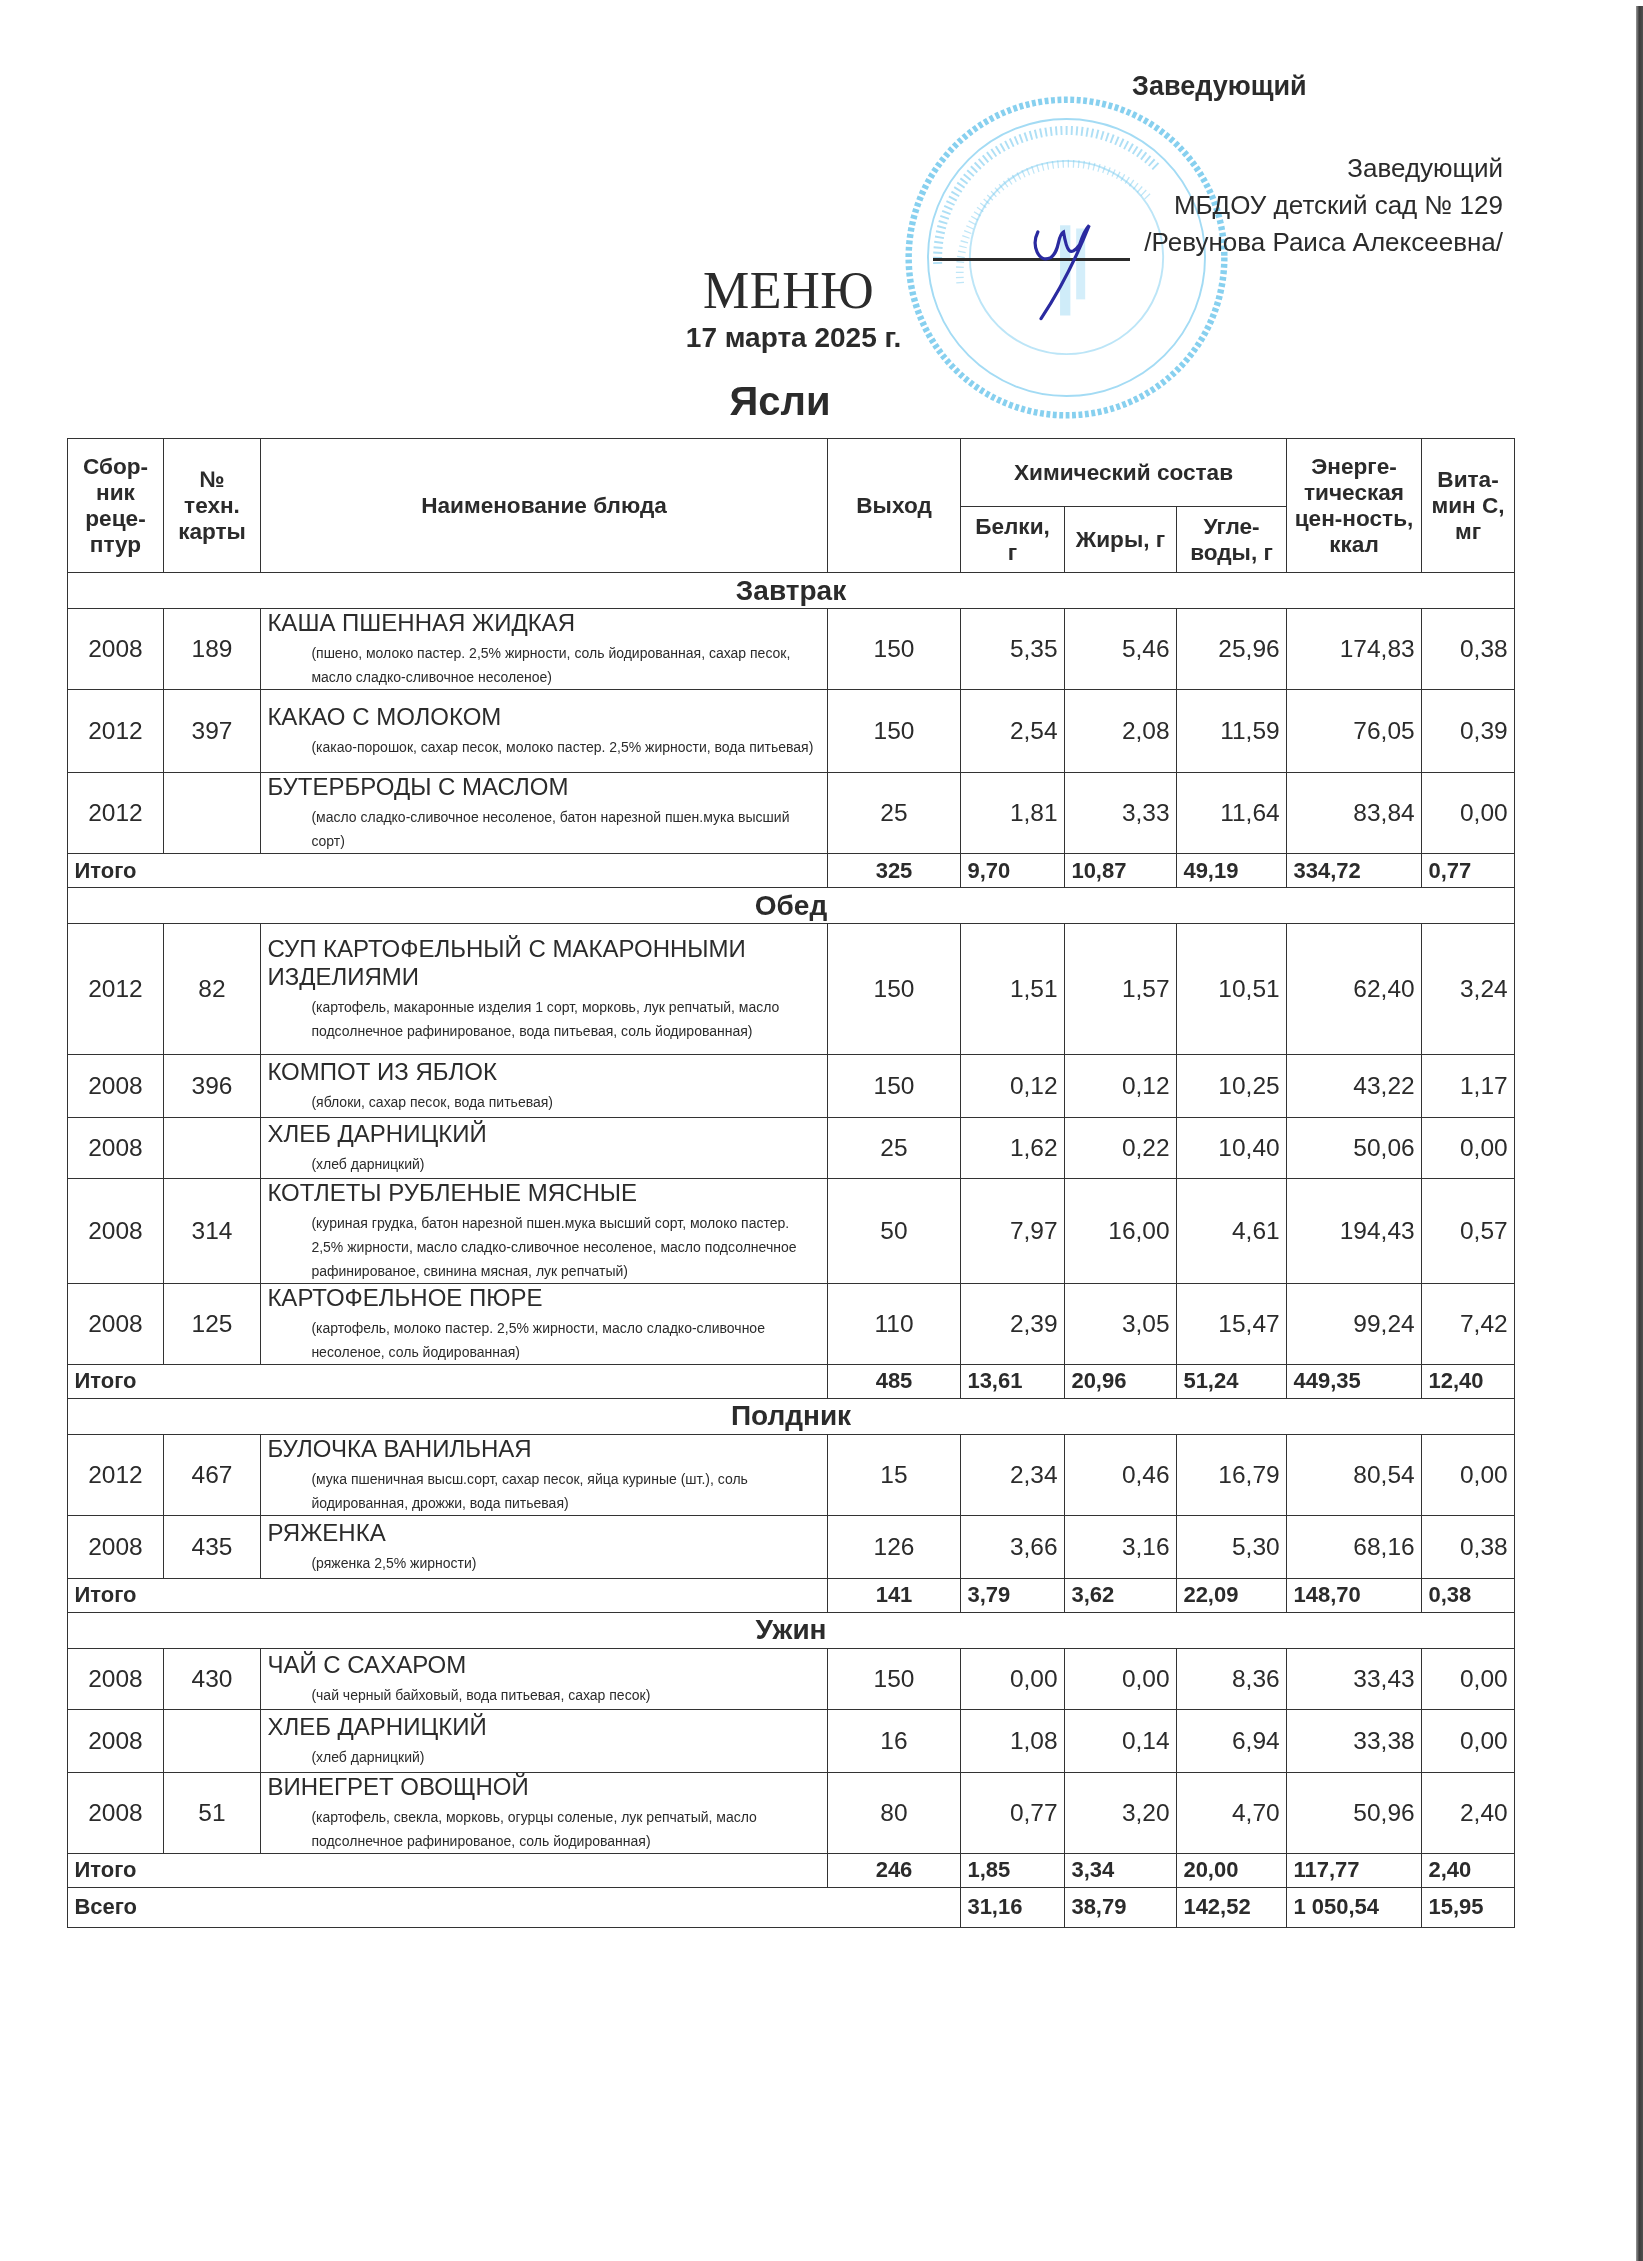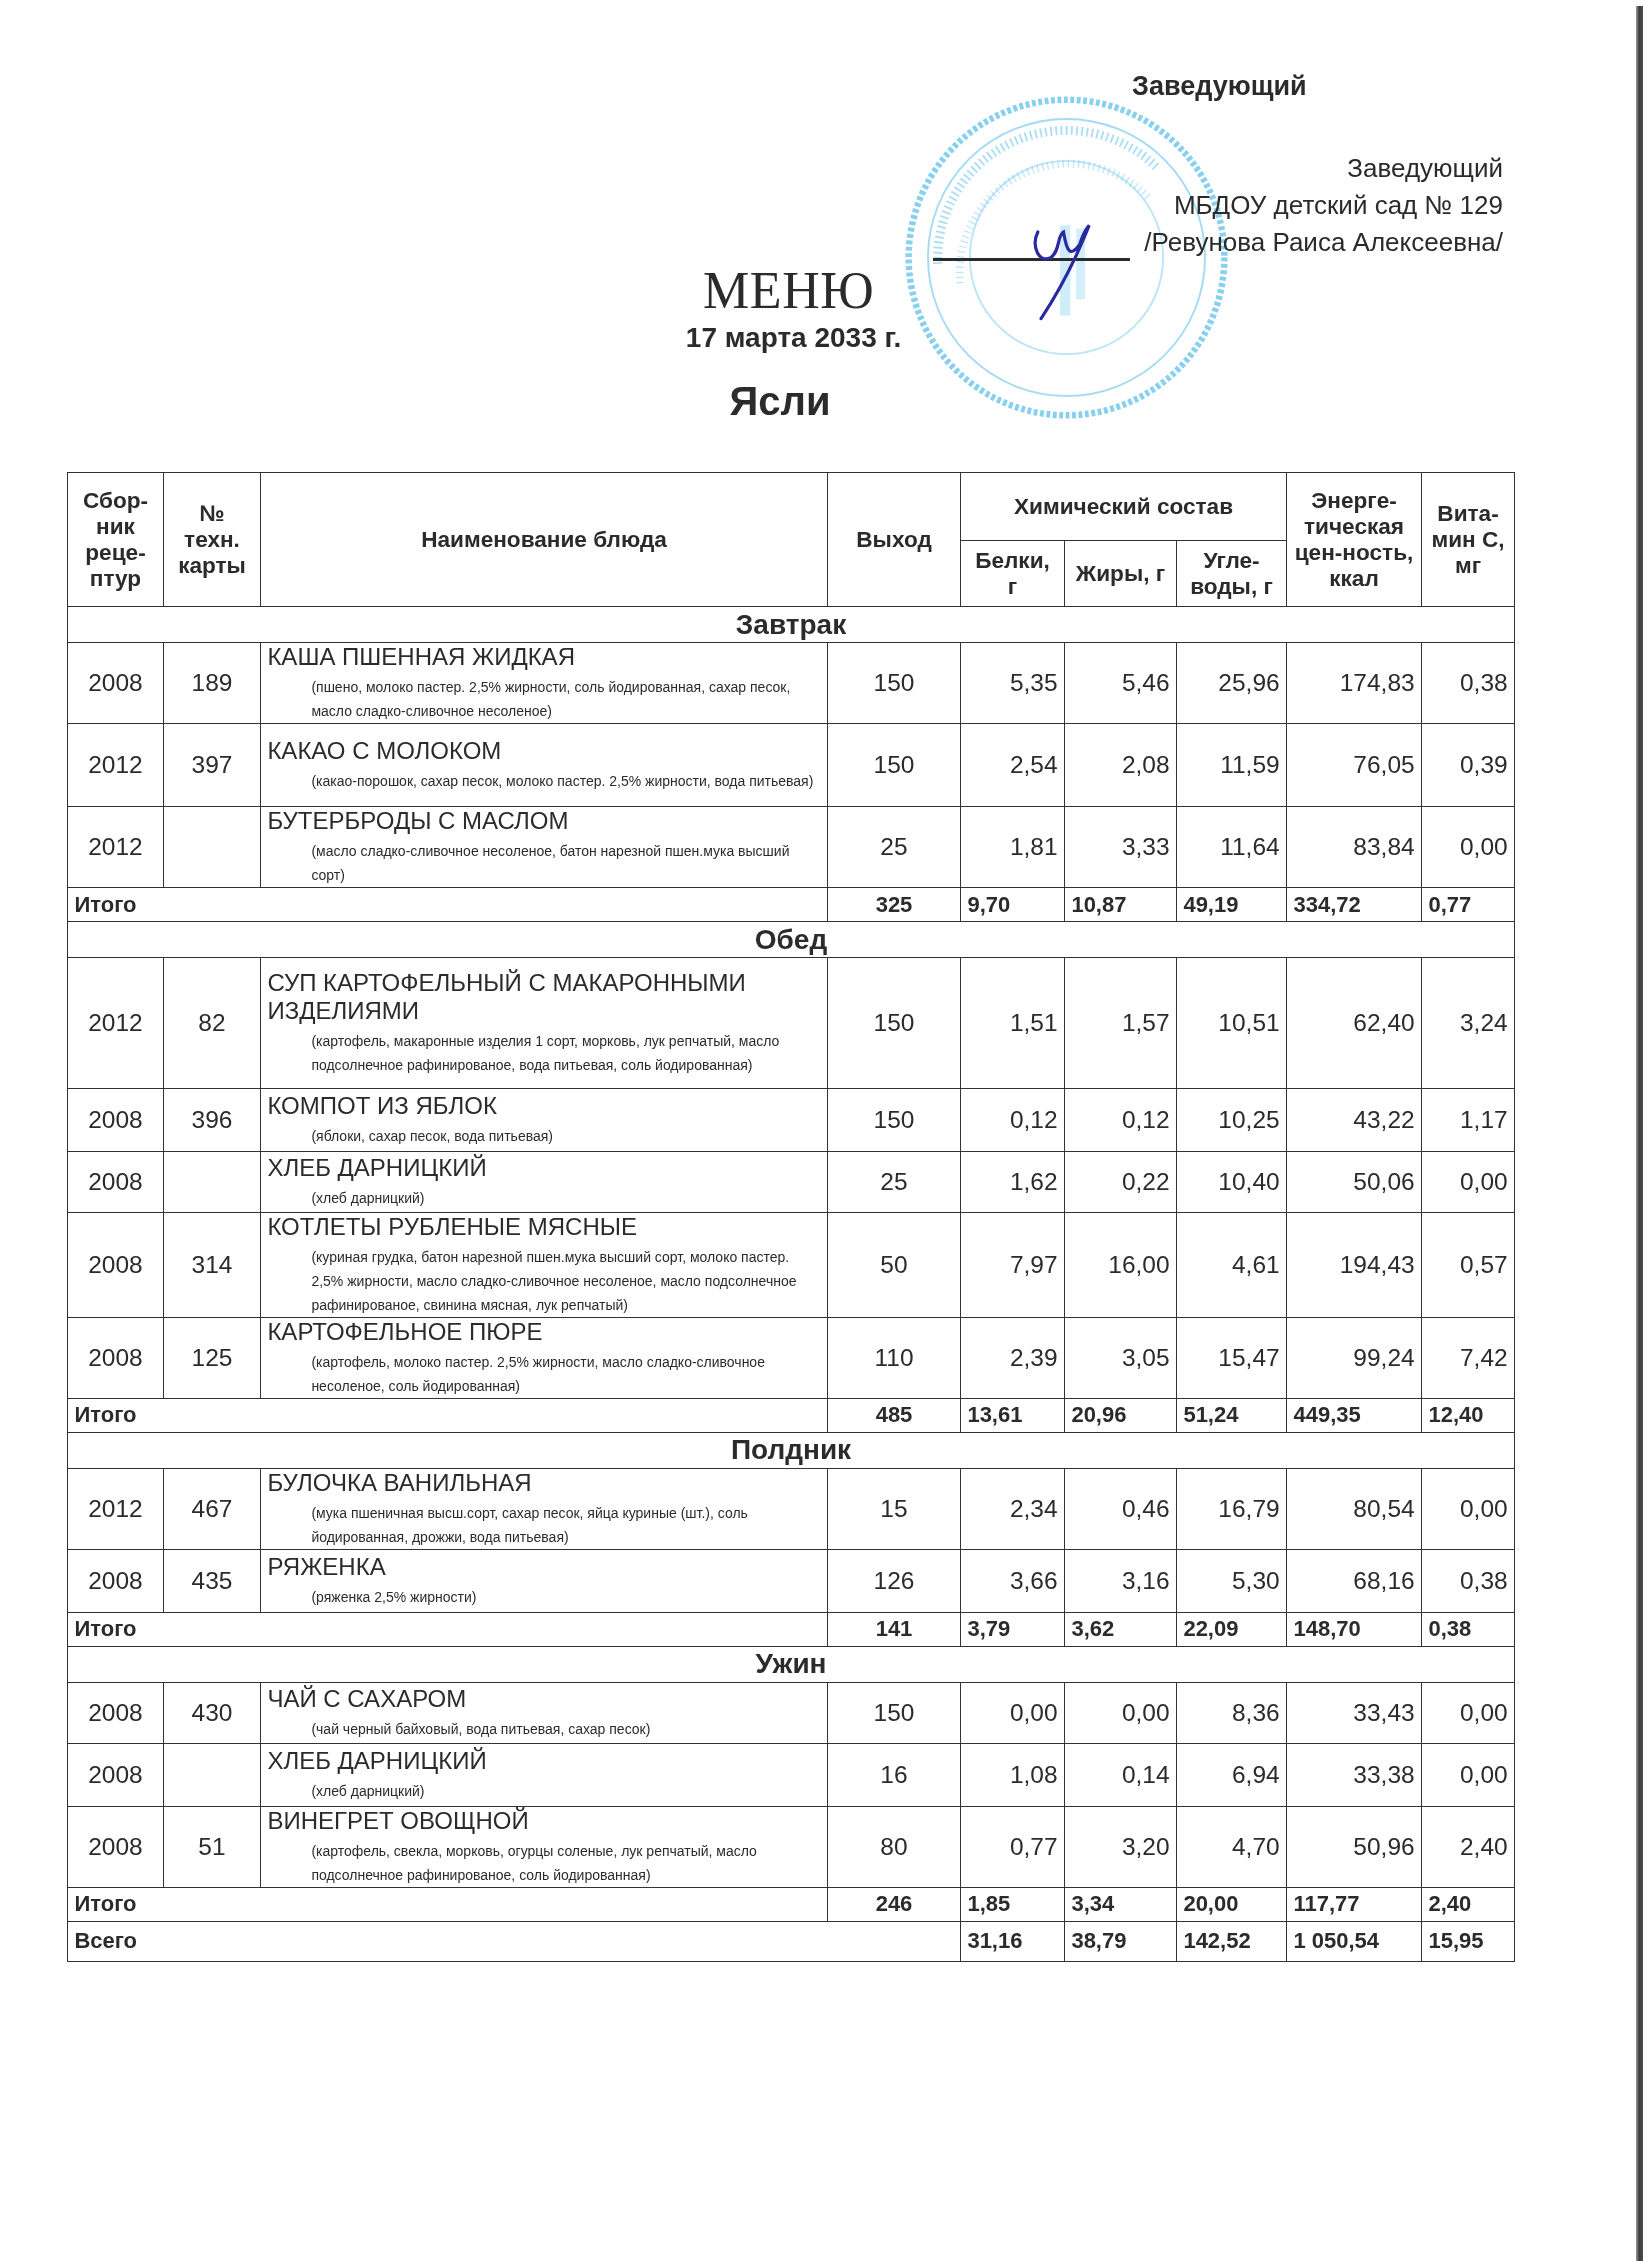--- a/index.html
+++ b/index.html
@@ -36,21 +36,21 @@
   .doc-date {
     position: absolute; left: 645px; top: 322px; width: 297px; text-align: center;
     font-weight: bold; font-size: 28px; white-space: nowrap;
   }
   .doc-group {
     position: absolute; left: 696px; top: 379px; width: 168px; text-align: center;
     font-weight: bold; font-size: 40px;
   }
   
   table.menu {
-    position: absolute; left: 67px; top: 472px; width: 1446px;
+    position: absolute; left: 67px; top: 438px; width: 1446px;
     border-collapse: collapse; table-layout: fixed; padding-left: 17px;
   }
   table.menu td, table.menu th {
     border: 1.9px solid #333; padding: 0 6.4px; vertical-align: middle; color: #2b2b2b;
   }
   table.menu th { font-weight: bold; font-size: 22.6px; line-height: 26px; text-align: center; }
   .section-row td { height: 35px; text-align: center; font-weight: bold; font-size: 28px; }
   .dish-row td.num { text-align: center; font-size: 24.5px; }
   .dish-row td.val { text-align: right; font-size: 24.5px; }
   .dish-row td.out { text-align: center; font-size: 24.5px; }
@@ -82,21 +82,21 @@
   <div>Заведующий</div>
   <div>МБДОУ детский сад № 129</div>
   <div>/Ревунова Раиса Алексеевна/</div>
 </div>
 <div class="sign-line"></div>
 <svg class="signature" viewBox="0 0 120 180">
   <path d="M20 40 C10 60 20 90 40 80 C55 70 50 45 60 40 C65 70 70 80 85 60 C90 45 95 35 100 30 C80 80 55 130 25 175" fill="none" stroke="#2a2aa0" stroke-width="5" stroke-linecap="round"></path>
 </svg>
 
 <div class="doc-title">МЕНЮ</div>
-<div class="doc-date">17 марта 2033 г.</div>
+<div class="doc-date">17 марта 2025 г.</div>
 <div class="doc-group">Ясли</div>
 
 <table class="menu">
   <colgroup>
     <col style="width:96px">
       <col style="width:97px">
       <col style="width:567px">
       <col style="width:133px">
     <col style="width:104px">
       <col style="width:112px">

